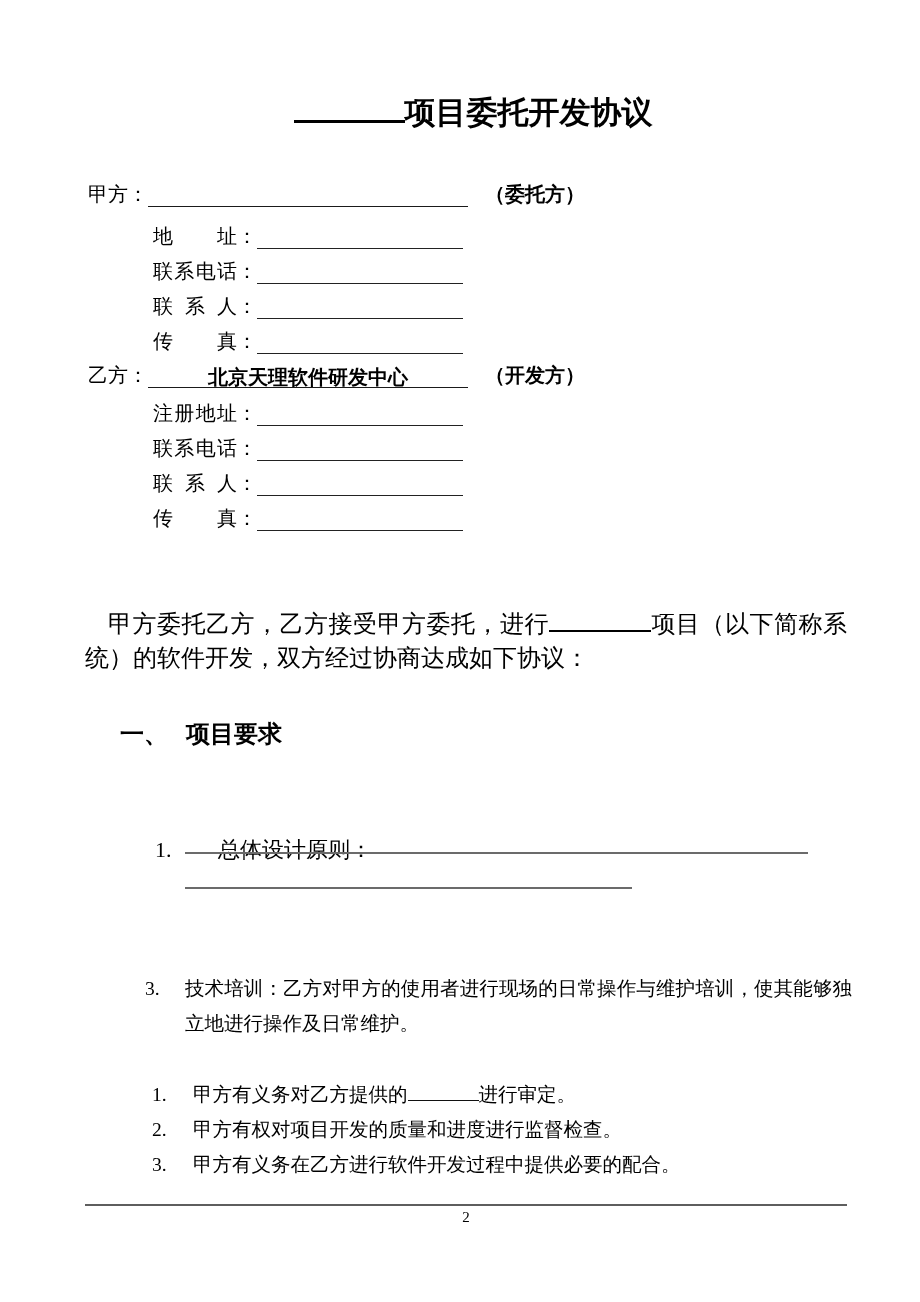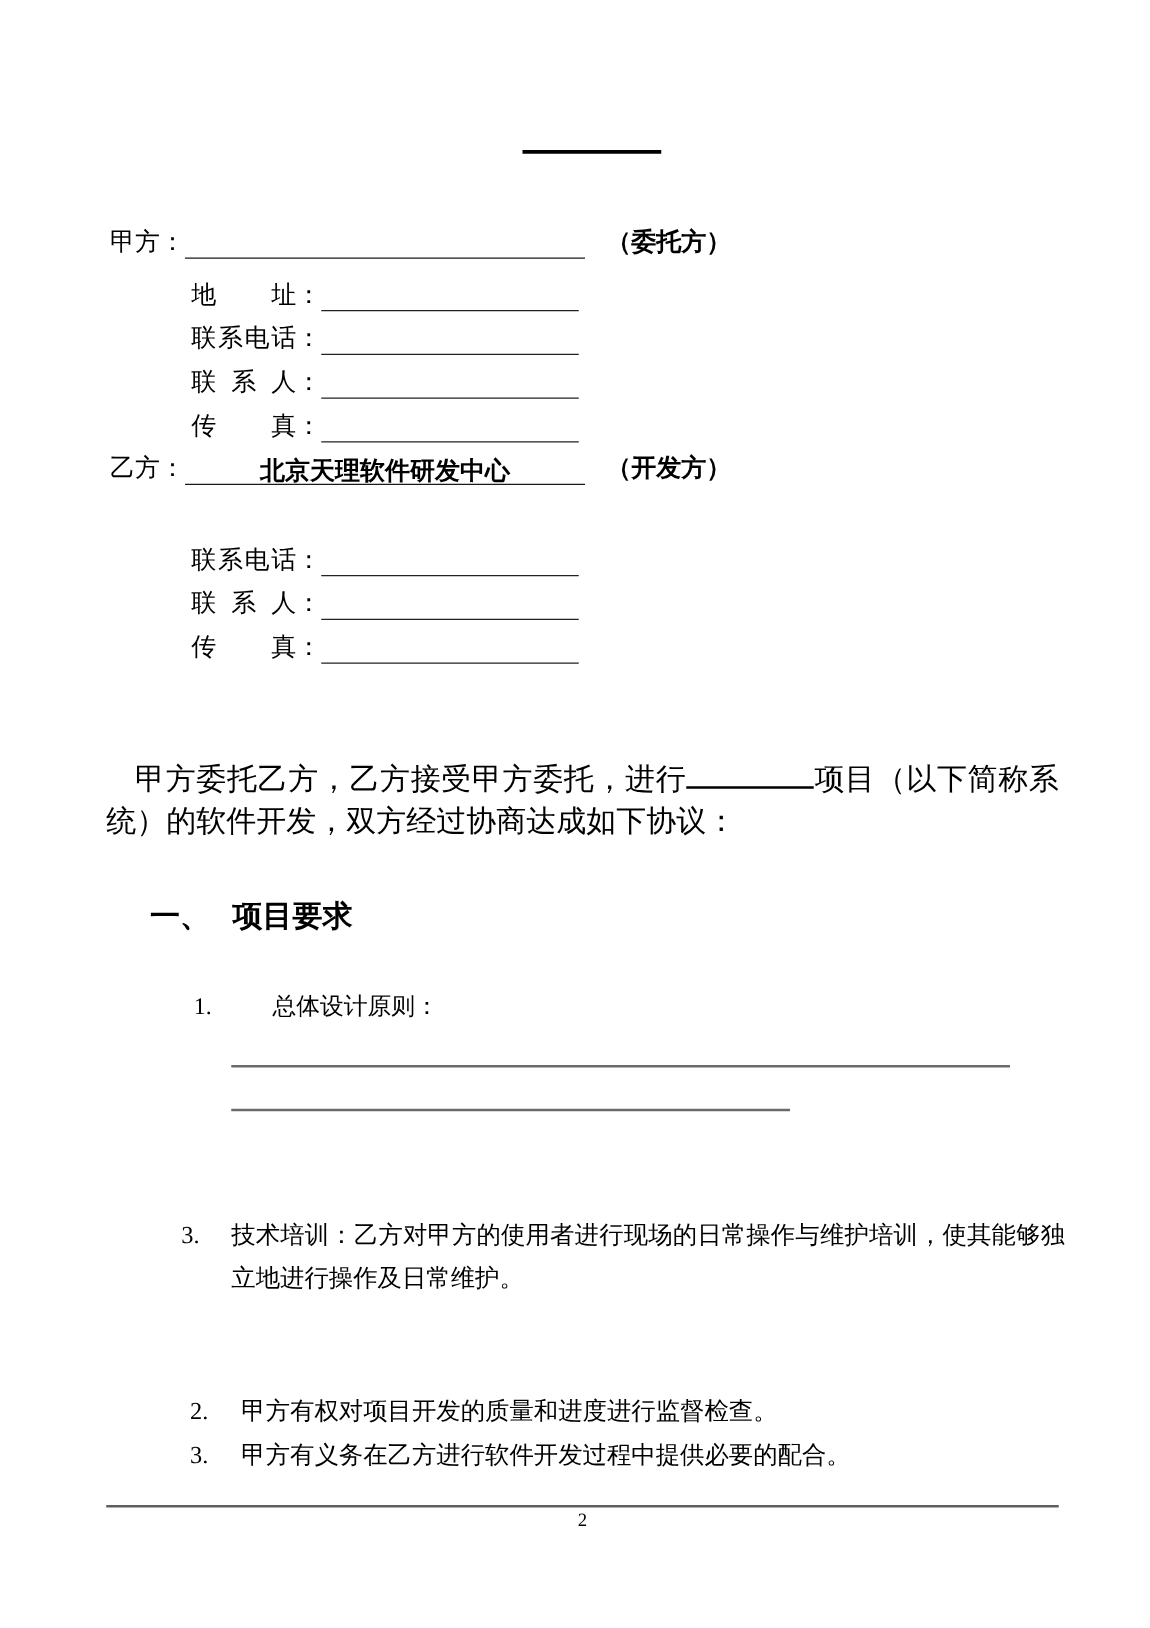--- a/index.html
+++ b/index.html
@@ -27,21 +27,21 @@
   
   .intro{
     position:absolute;top:607px;left:85px;width:762px;
     font-size:24px;line-height:34px;text-indent:23px;text-align:justify;
   }
   .blank-intro{display:inline-block;width:102px;height:18px;border-bottom:2px solid #000;}
   
   .sec-heading{position:absolute;left:120px;font-size:24px;font-weight:bold;line-height:26px;white-space:nowrap;}
   .sec-num{display:inline-block;width:66px;}
   
-  .item-a{position:absolute;left:155px;font-size:19px;line-height:26px;white-space:nowrap;}
+  .item-a{position:absolute;left:155px;font-size:22px;line-height:26px;white-space:nowrap;margin-top:44px;}
   .num-a{display:inline-block;width:63px;}
   .blank-sm{display:inline-block;height:17px;border-bottom:1.5px solid #111;}
   .w65{width:65px;} .w71{width:71px;}
   .rule{position:absolute;left:185px;height:19px;border-bottom:2px solid #6b6b6b;}
   .item3{
     position:absolute;left:110px;top:971px;width:742px;box-sizing:border-box;
     padding-left:75px;font-size:19.5px;line-height:35px;text-align:justify;
   }
   .num3{position:absolute;left:35px;top:0;}
   
@@ -50,41 +50,44 @@
   
   .footer-rule{position:absolute;top:1204px;left:85px;width:762px;border-top:2px solid #5e5e5e;}
   .page-num{position:absolute;top:1207px;left:85px;width:762px;text-align:center;font-size:15px;line-height:20px;}
 </style>
 </head>
 <body>
 
 <div class="page">
 
   <div class="title">
-    <span class="title-blank"></span>
+    <span class="title-blank"></span><span>项目委托开发协议</span>
   </div>
 
   <div class="party-row" style="top:181px">
     <span><span>甲方</span><span>：</span></span><span class="pline"><span class="pname"></span></span><span class="prole">（委托方）</span>
   </div>
   <div class="field-row" style="top:223px">
     <span class="flabel">地址</span><span>：</span><span class="fline"></span>
   </div>
   <div class="field-row" style="top:258px">
     <span class="flabel">联系电话</span><span>：</span><span class="fline"></span>
   </div>
   <div class="field-row" style="top:293px">
     <span class="flabel">联系人</span><span>：</span><span class="fline"></span>
   </div>
   <div class="field-row" style="top:328px">
     <span class="flabel">传真</span><span>：</span><span class="fline"></span>
   </div>
 
   <div class="party-row" style="top:362px">
     <span><span>乙方</span><span>：</span></span><span class="pline"><span class="pname">北京天理软件研发中心</span></span><span class="prole">（开发方）</span>
+  </div>
+  <div class="field-row" style="top:400px">
+    <span class="flabel">注册地址</span><span>：</span><span class="fline"></span>
   </div>
   <div class="field-row" style="top:435px">
     <span class="flabel">联系电话</span><span>：</span><span class="fline"></span>
   </div>
   <div class="field-row" style="top:470px">
     <span class="flabel">联系人</span><span>：</span><span class="fline"></span>
   </div>
   <div class="field-row" style="top:505px">
     <span class="flabel">传真</span><span>：</span><span class="fline"></span>
   </div>
@@ -103,20 +106,23 @@
 
   <div class="rule" style="top:833px;width:623px"></div>
   <div class="rule" style="top:868px;width:447px"></div>
 
 
   <div class="item3">
     <span class="num3">3.</span><span>技术培训：乙方对甲方的使用者进行现场的日常操作与维护培训，使其能够独立地进行操作及日常维护。</span>
   </div>
 
 
+  <div class="item-b" style="top:1082px">
+    <span class="num-b">1.</span><span>甲方有义务对乙方提供的</span><span class="blank-sm w71"></span><span>进行审定。</span>
+  </div>
   <div class="item-b" style="top:1117px">
     <span class="num-b">2.</span><span>甲方有权对项目开发的质量和进度进行监督检查。</span>
   </div>
   <div class="item-b" style="top:1152px">
     <span class="num-b">3.</span><span>甲方有义务在乙方进行软件开发过程中提供必要的配合。</span>
   </div>
 
   <div class="footer-rule"></div>
   <div class="page-num">2</div>
 

